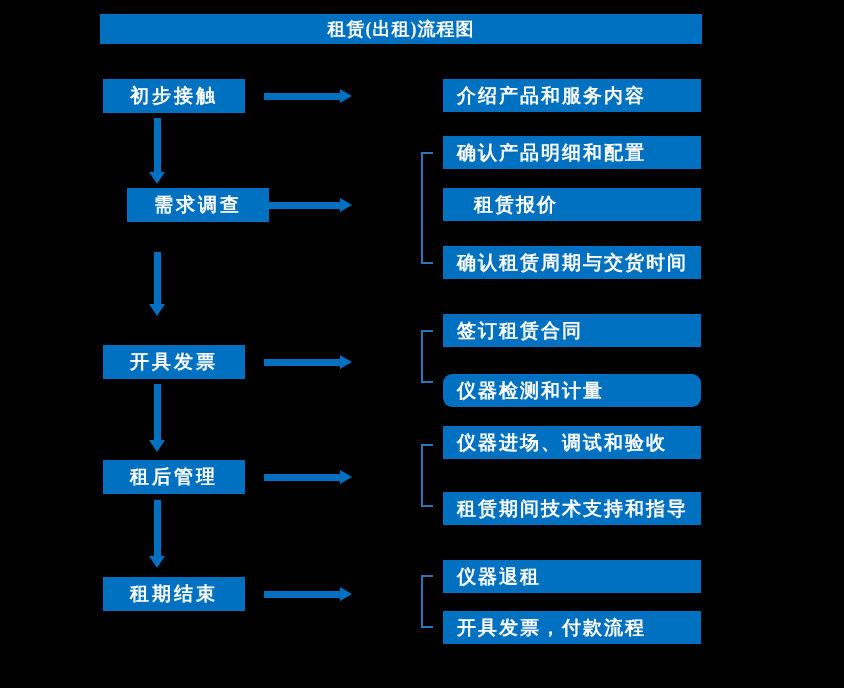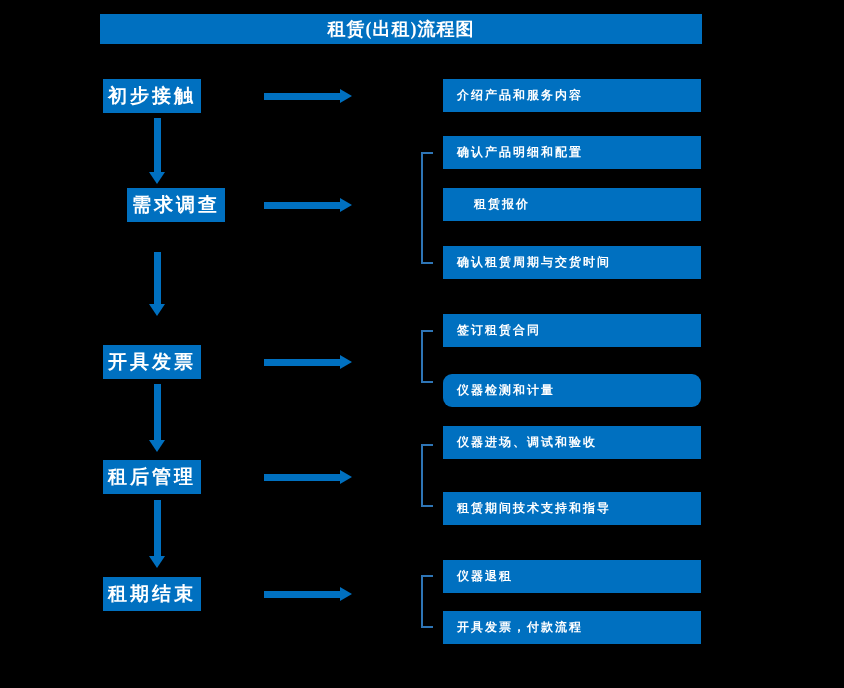--- a/index.html
+++ b/index.html
@@ -15,32 +15,32 @@
     font-family:Liberation Serif, serif;
     overflow:hidden;
   }
   .title{
     position:absolute;left:100px;top:14px;width:602px;height:30px;
     background:var(--blue);color:var(--white);
     display:flex;align-items:center;justify-content:center;
     font-size:18px;font-weight:bold;letter-spacing:1px;
   }
   .step{
-    position:absolute;left:103px;width:98px;height:34px;
+    position:absolute;left:103px;width:142px;height:34px;
     background:var(--blue);color:var(--white);
     display:flex;align-items:center;justify-content:center;
     font-size:19px;font-weight:bold;letter-spacing:3px;
     box-sizing:border-box;
   }
   .detail{
     position:absolute;left:443px;width:258px;height:33px;
     background:var(--blue);color:var(--white);
     display:flex;align-items:center;justify-content:flex-start;
     padding-left:14px;box-sizing:border-box;
-    font-size:12px;font-weight:bold;letter-spacing:2px;
+    font-size:19px;font-weight:bold;letter-spacing:2px;
     white-space:nowrap;
   }
   .harrow{
     position:absolute;left:264px;width:88px;height:14px;
     display:flex;align-items:center;
   }
   .harrow .shaft{flex:1;height:7px;background:var(--blue);}
   .harrow .head{
     width:0;height:0;
     border-top:7px solid transparent;

